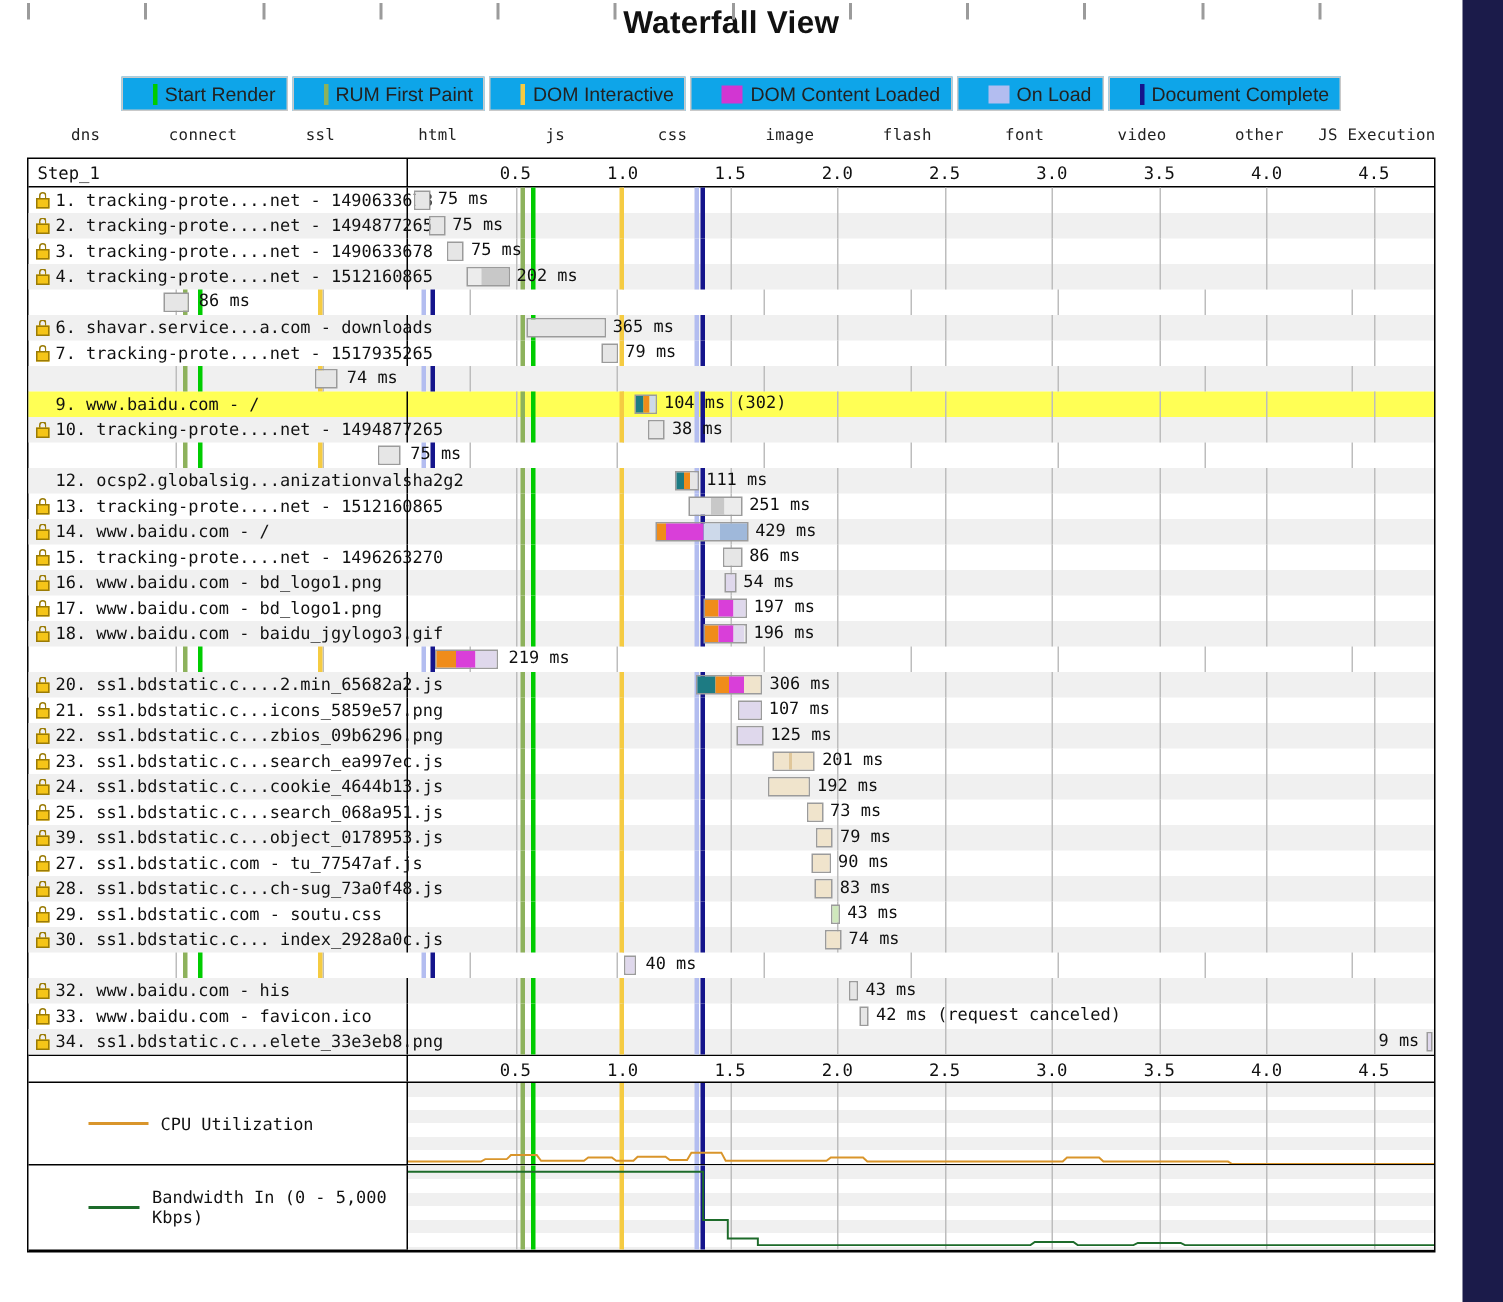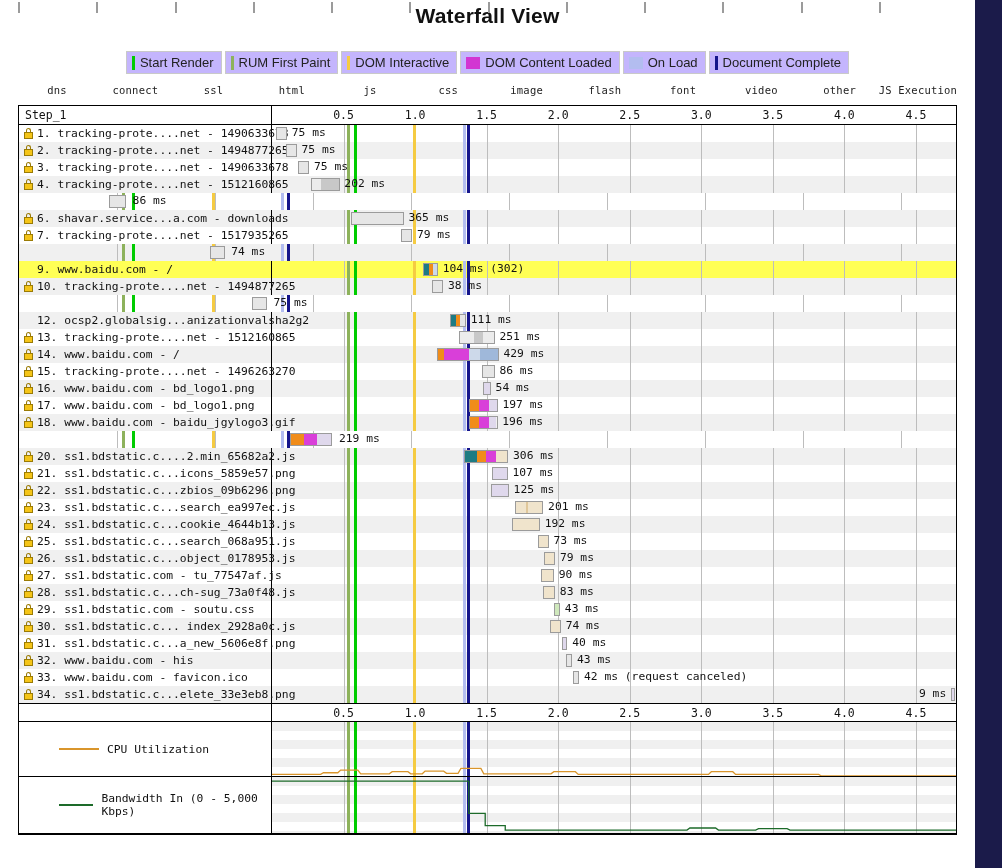--- a/index.html
+++ b/index.html
@@ -23,23 +23,23 @@
     font-size:21px; font-weight:bold; color:#111;
     padding-top:4px; letter-spacing:.2px;
   }
 
   
   #event-legend {
     display:flex; justify-content:center; align-items:stretch;
     margin-top:23px;
   }
   .evt {
-    border:1px solid #c9c9c9; background:#c4b5fd;
+    border:1px solid #c9c9c9; background:#0ea5e9;
     display:flex; align-items:center; gap:5px;
-    padding:3px 7px 3px 5px;
+    padding:3px 7px 3px 20px;
     font-family:"Liberation Sans", sans-serif; font-size:13px; color:#222;
     white-space:nowrap;
     justify-content:flex-end;
   }
   .evt + .evt { margin-left:3px; }
   .evt .sw-line { width:3px; height:14px; display:inline-block; }
   .evt .sw-box  { width:14px; height:12px; display:inline-block; }
 
   
   #mime-legend {
@@ -1027,21 +1027,21 @@
             </div>
             <div class="bartext" style="left: 41.1393%;">73 ms</div>
           </div>
         </div>
         <div class="row zebra">
           <div class="rlbl">
             <span class="lock">
               <span class="shackle"></span>
               <span class="body"></span>
             </span>
-            <span>26. ss1.bdstatic.c...object_0178953.js</span>
+            <span>39. ss1.bdstatic.c...object_0178953.js</span>
           </div>
           <div class="rtrack">
             <div class="gridlines">
               <div class="gl" style="left: 10.4603%;"></div>
               <div class="gl" style="left: 20.9205%;"></div>
               <div class="gl" style="left: 31.3808%;"></div>
               <div class="gl" style="left: 41.841%;"></div>
               <div class="gl" style="left: 52.3013%;"></div>
               <div class="gl" style="left: 62.7615%;"></div>
               <div class="gl" style="left: 73.2218%;"></div>
@@ -1177,27 +1177,20 @@
             <div class="marker" style="left: 20.6067%; background: rgb(245, 203, 66);"></div>
             <div class="marker" style="left: 27.9289%; background: rgb(179, 189, 240);"></div>
             <div class="marker" style="left: 28.5565%; background: rgb(21, 21, 140);"></div>
             <div class="bar" style="left: 40.6904%; width: 1.54812%;">
               <span style="width: 100%; background: rgb(240, 228, 204);"></span>
             </div>
             <div class="bartext" style="left: 42.9385%;">74 ms</div>
           </div>
         </div>
         <div class="row">
-          <div class="rlbl">
-            <span class="lock">
-              <span class="shackle"></span>
-              <span class="body"></span>
-            </span>
-            <span>31. ss1.bdstatic.c...a_new_5606e8f.png</span>
-          </div>
           <div class="rtrack">
             <div class="gridlines">
               <div class="gl" style="left: 10.4603%;"></div>
               <div class="gl" style="left: 20.9205%;"></div>
               <div class="gl" style="left: 31.3808%;"></div>
               <div class="gl" style="left: 41.841%;"></div>
               <div class="gl" style="left: 52.3013%;"></div>
               <div class="gl" style="left: 62.7615%;"></div>
               <div class="gl" style="left: 73.2218%;"></div>
               <div class="gl" style="left: 83.682%;"></div>

